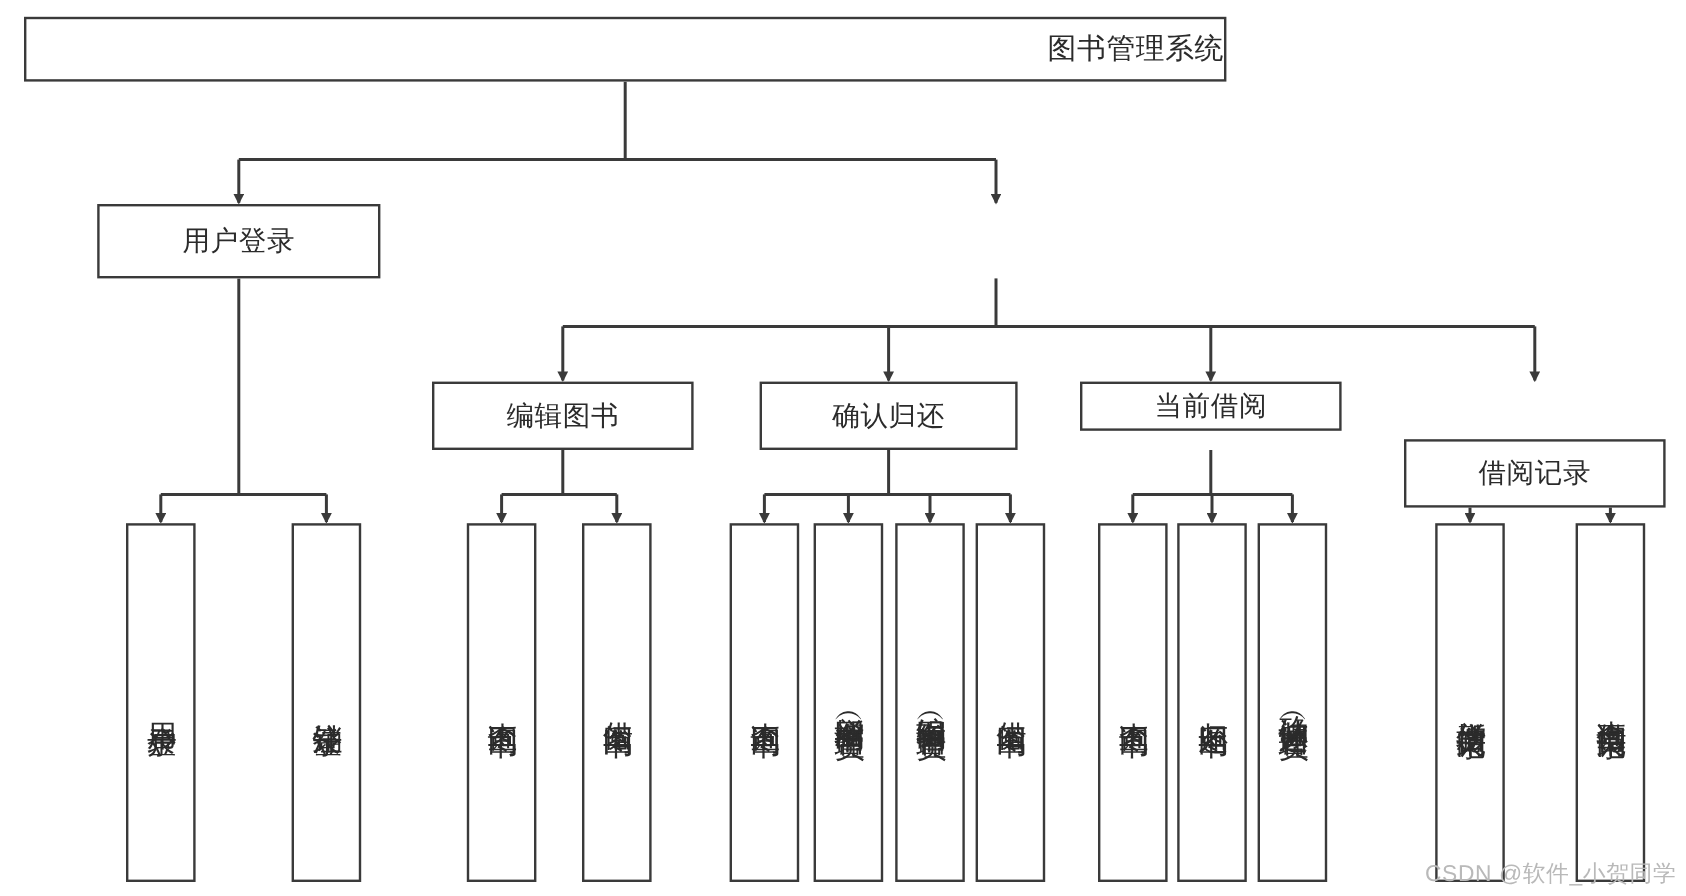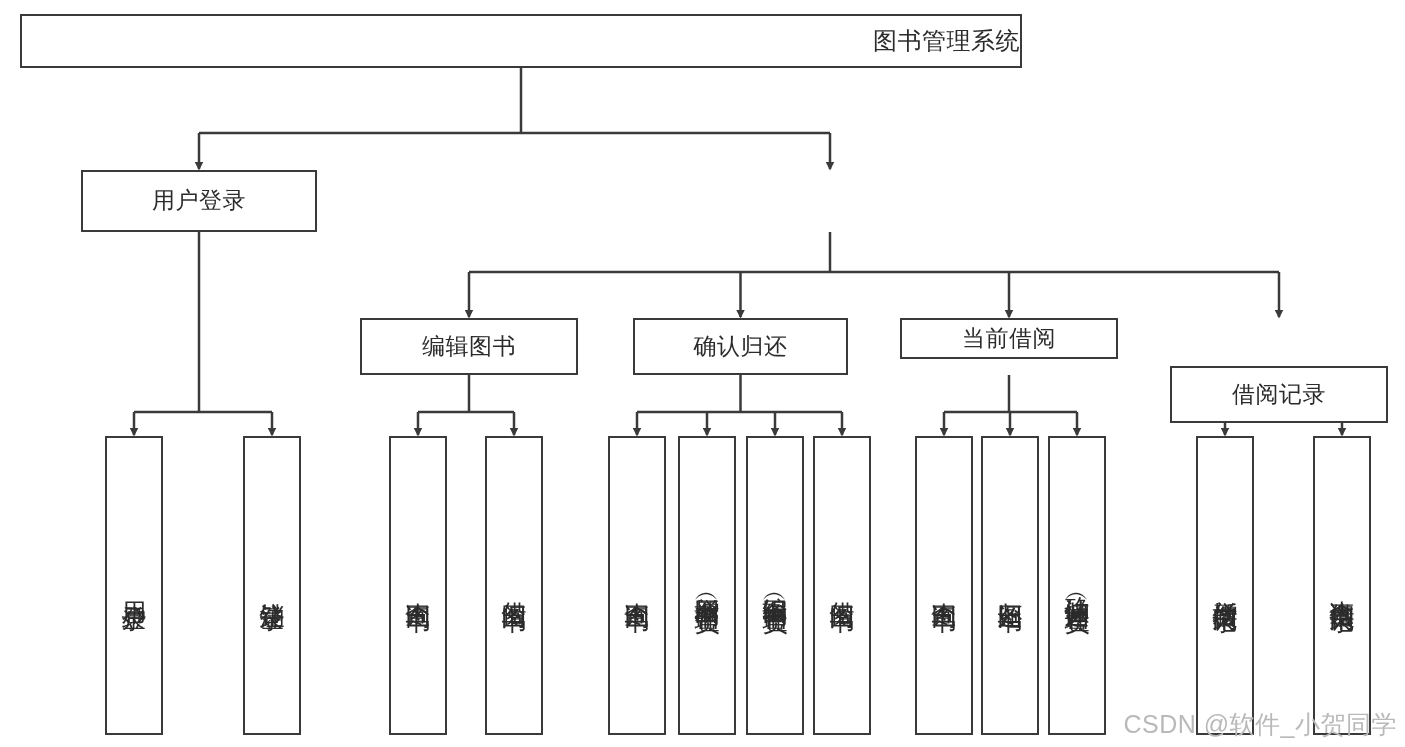--- a/index.html
+++ b/index.html
@@ -56,21 +56,21 @@
     font-size: 25px;
     line-height: 1.0;
     letter-spacing: 2px;
     text-align: center;
     white-space: nowrap;
   }
   .watermark {
     position: absolute;
     right: 8px;
     bottom: 6px;
-    font-size: 25px;
+    font-size: 19px;
     color: #b9b9b9;
     white-space: nowrap;
     letter-spacing: 0.5px;
   }
 </style>
 </head>
 <body>
 
 <div id="diagram-root">
 

